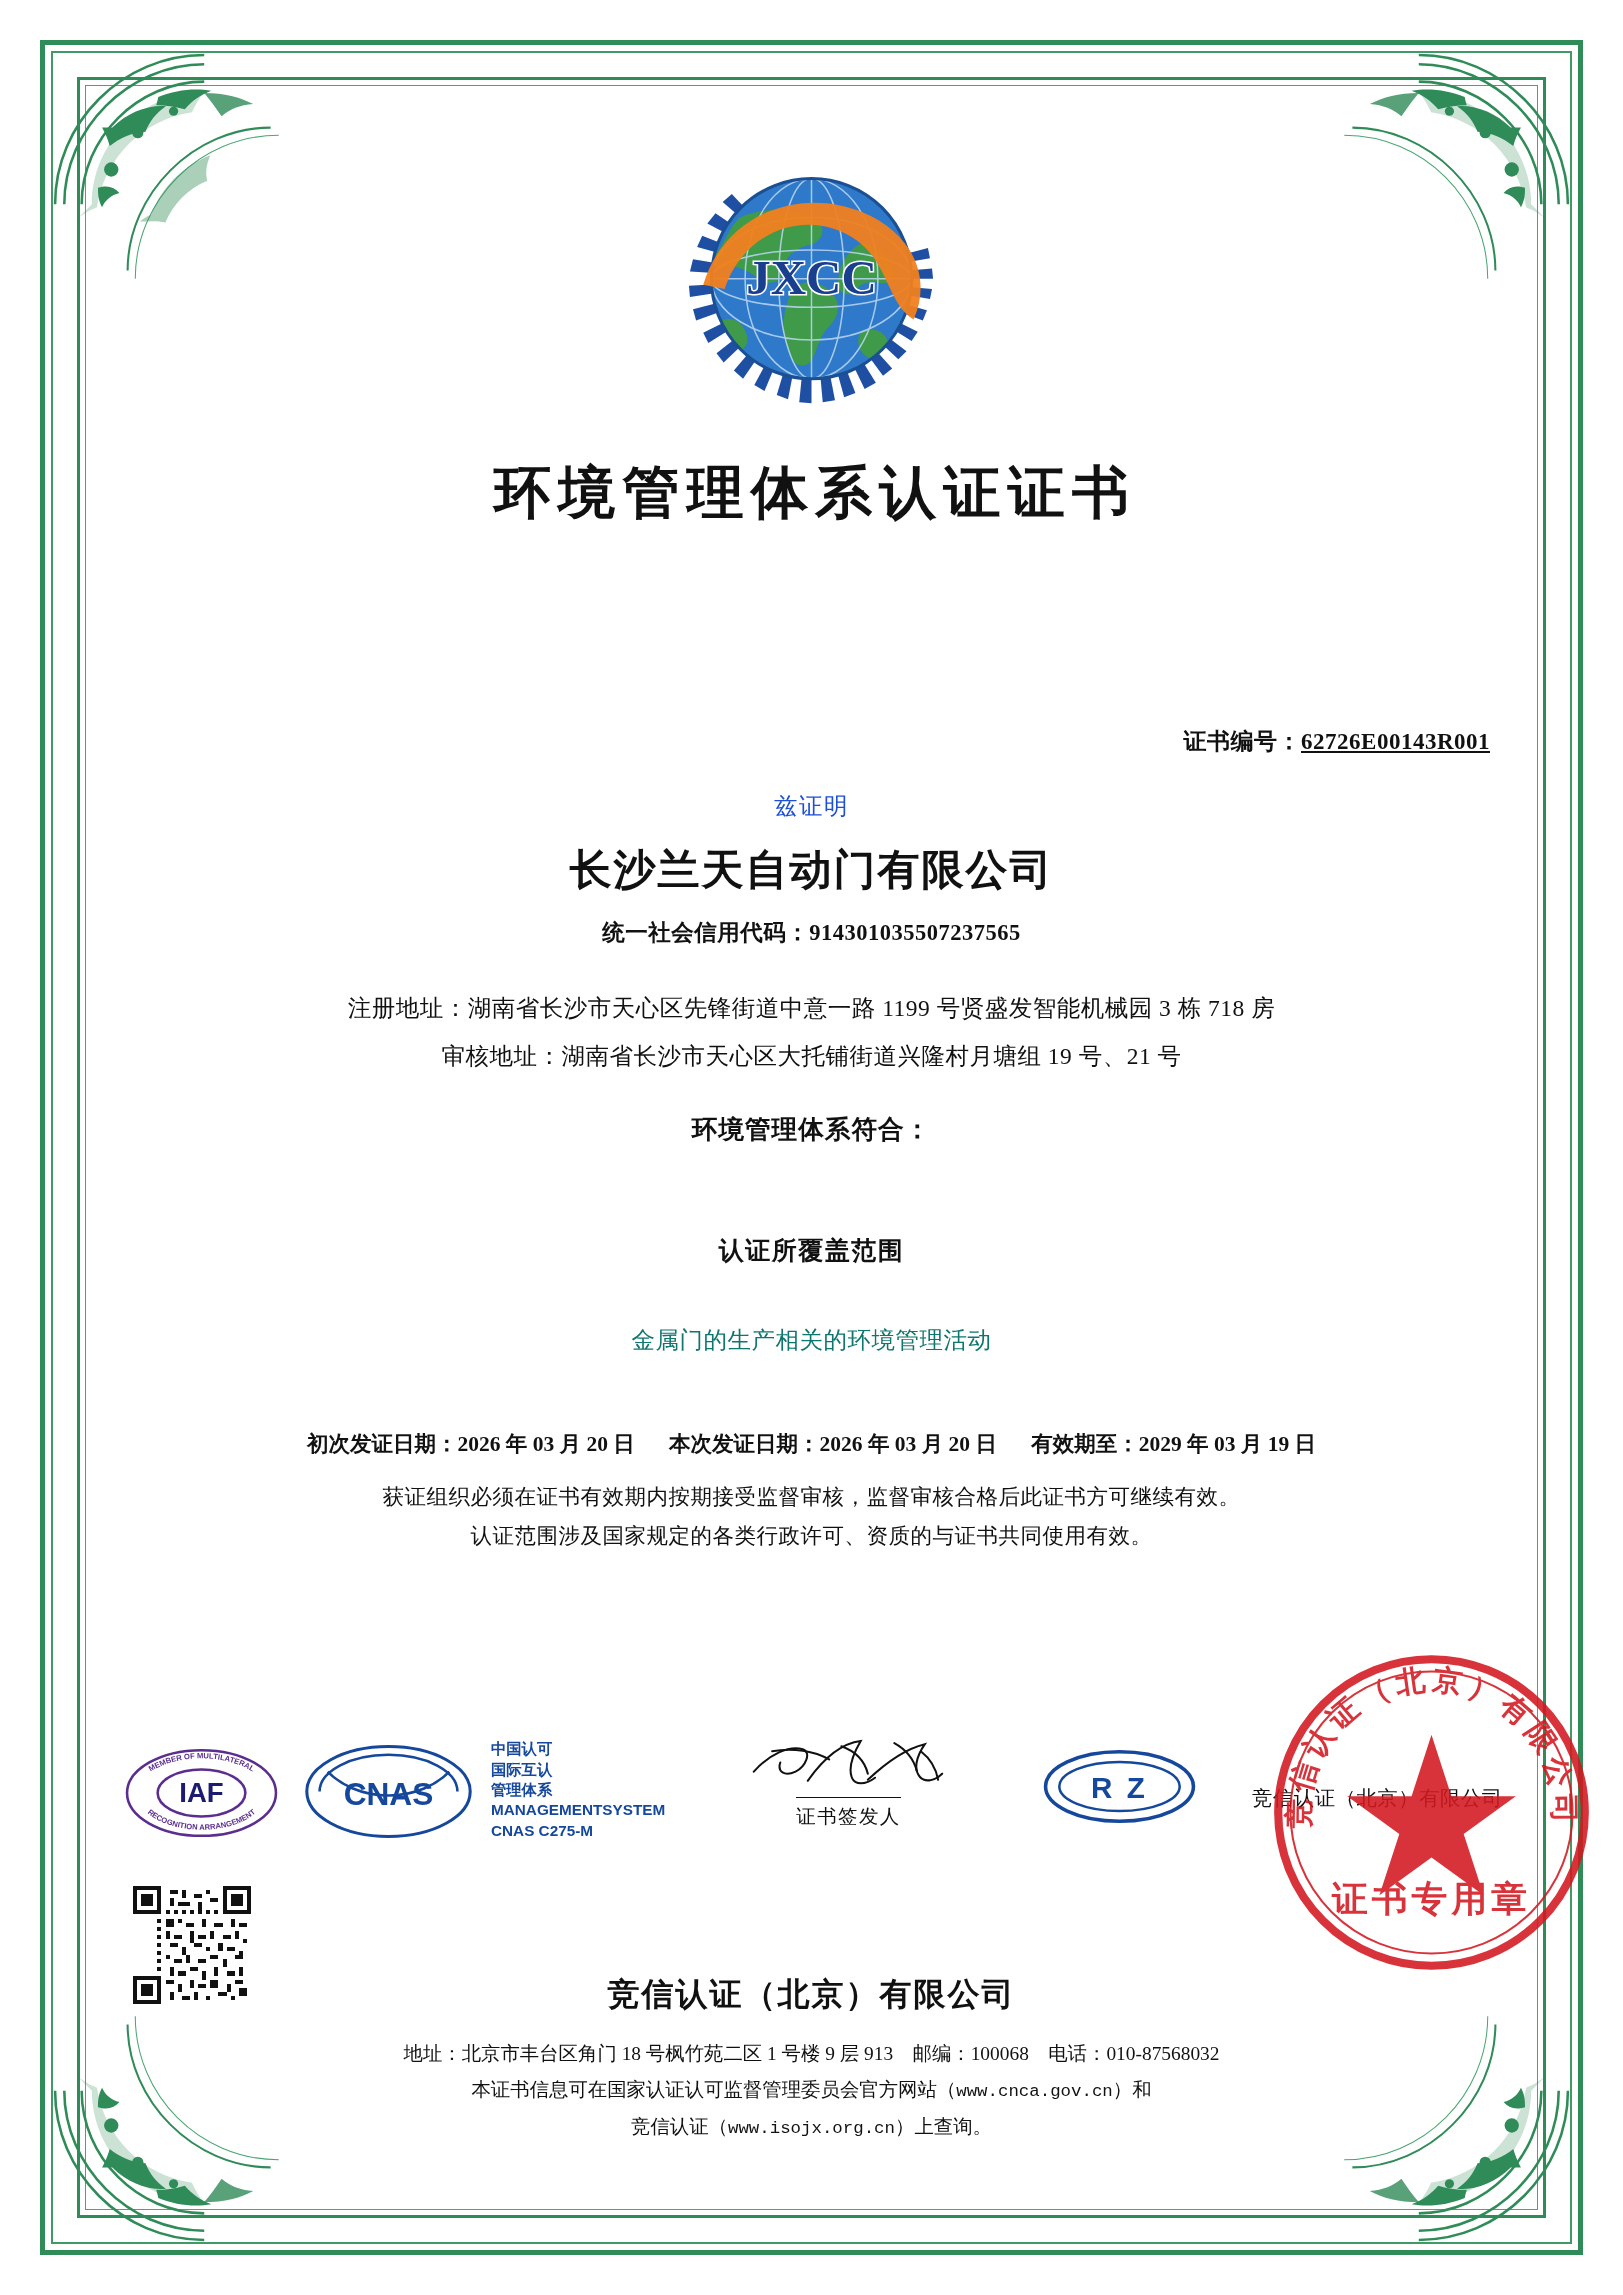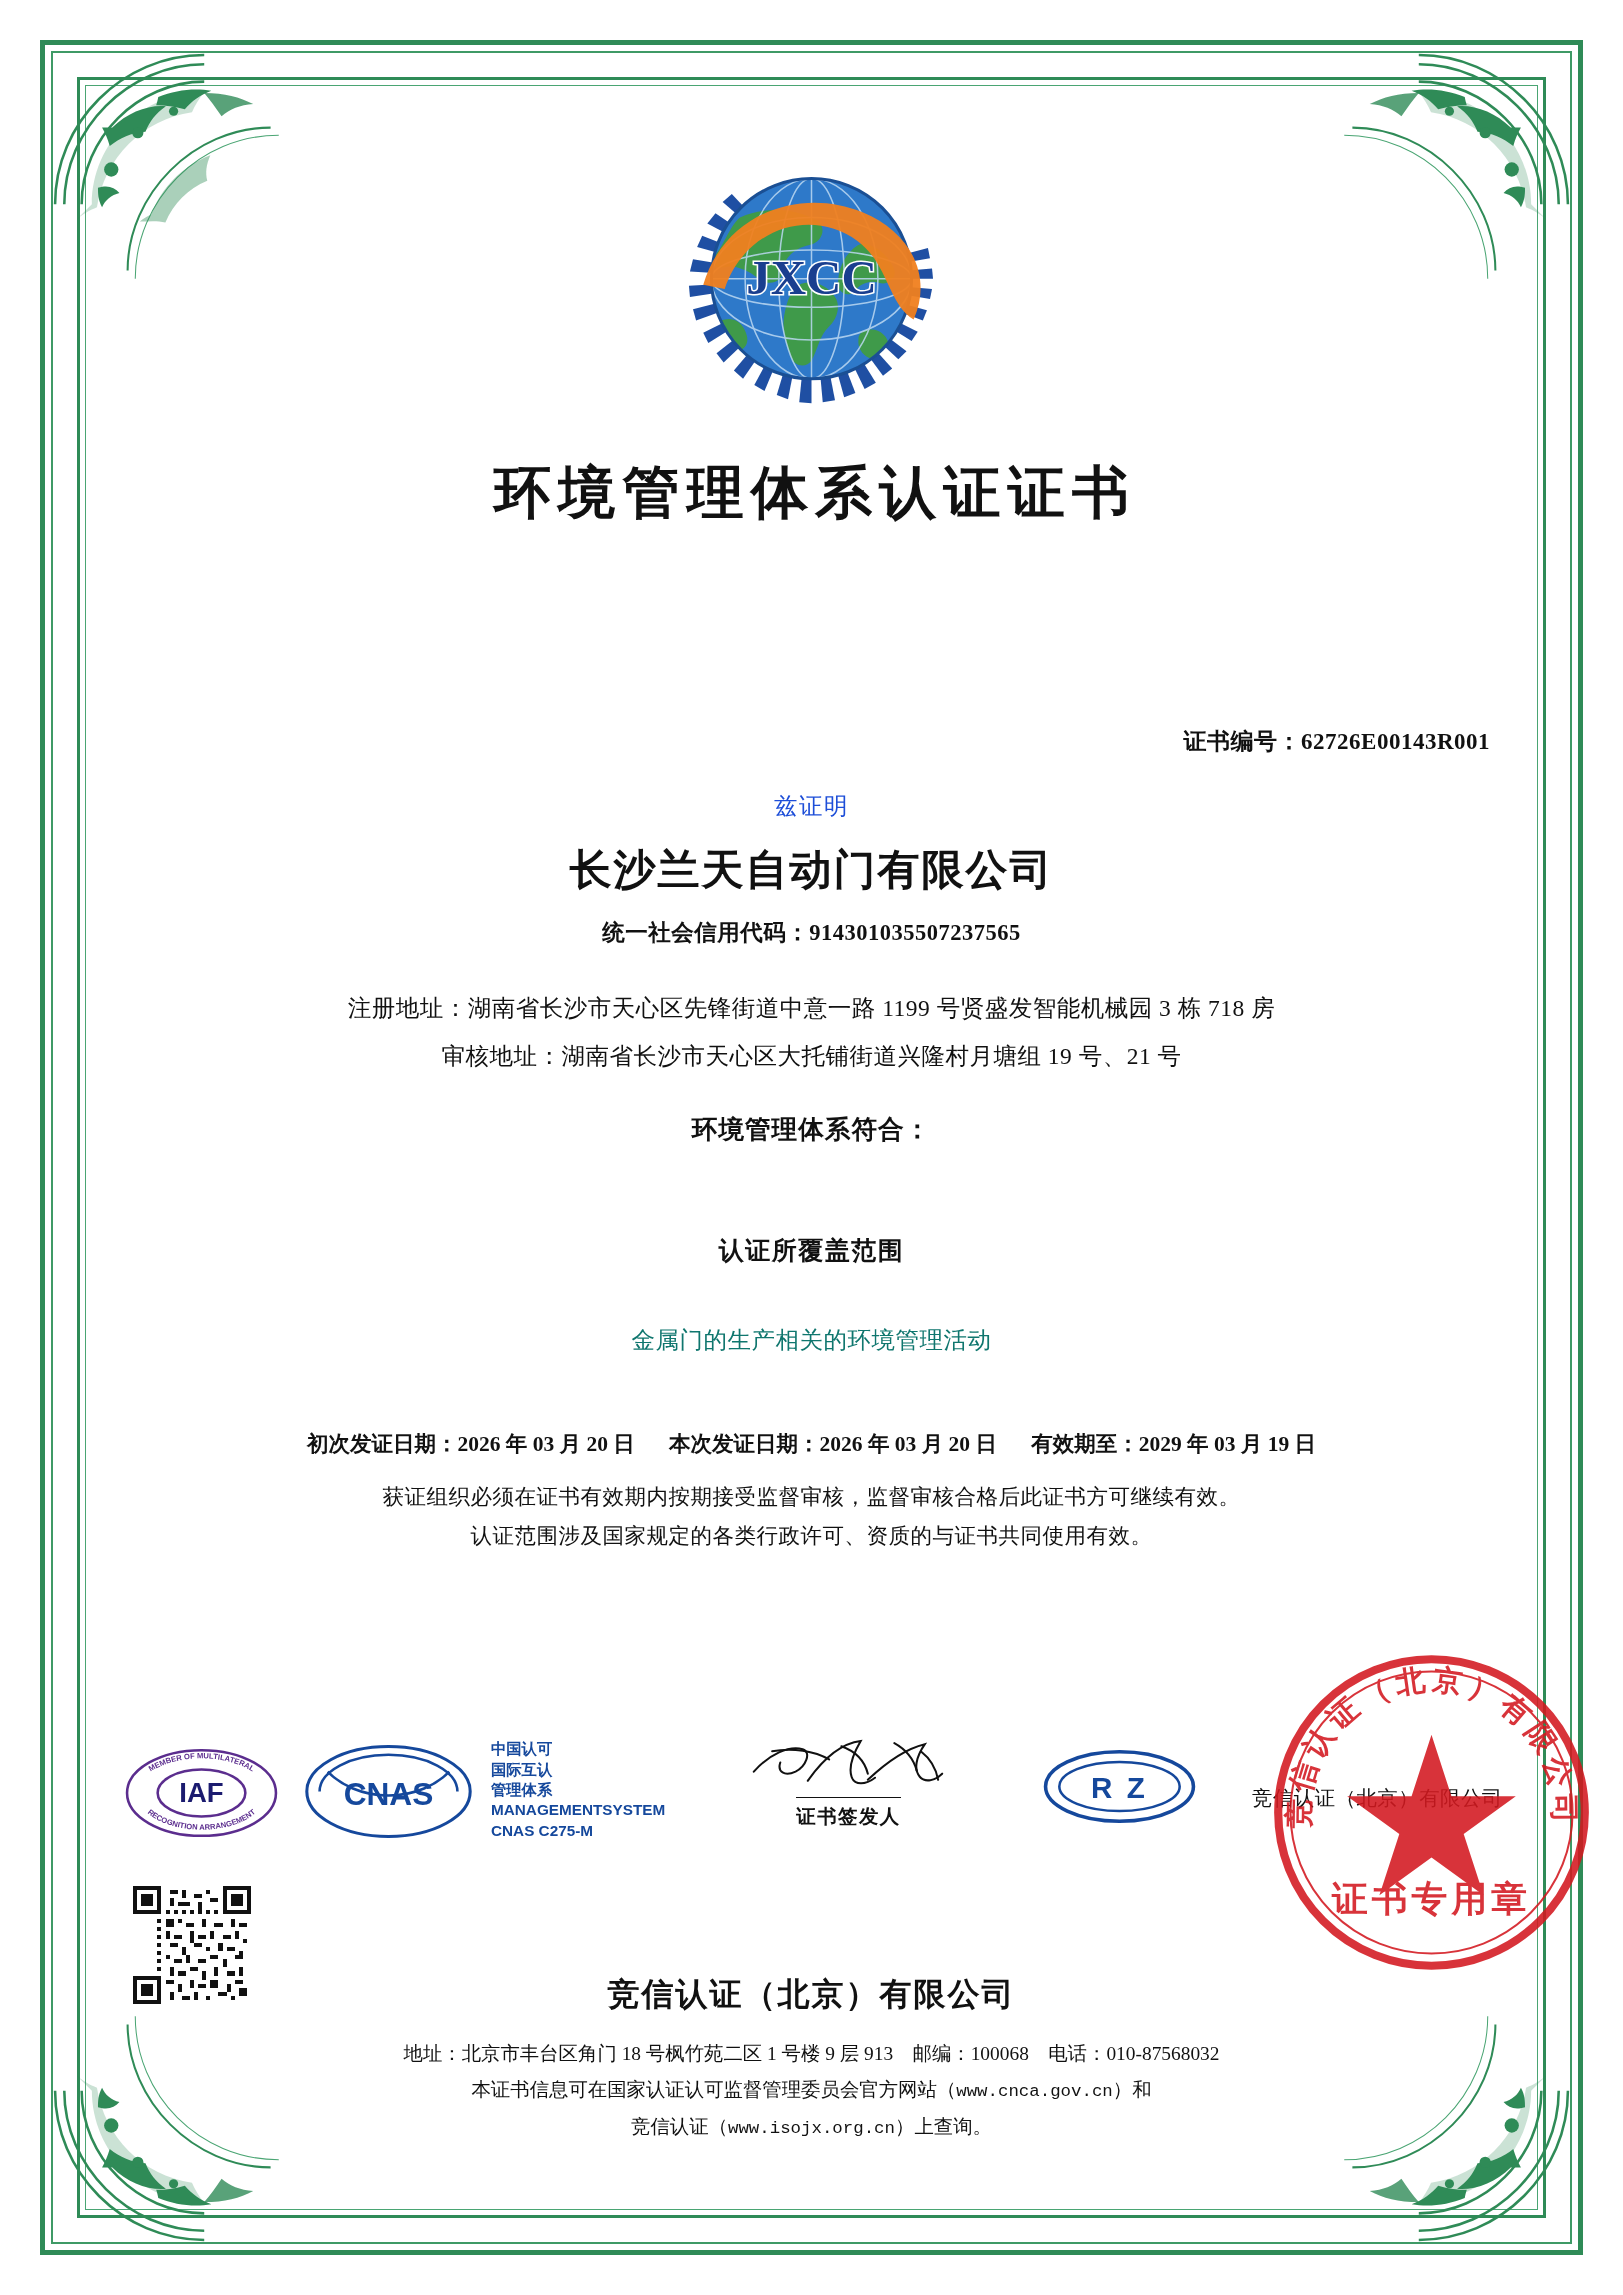--- a/index.html
+++ b/index.html
@@ -101,21 +101,21 @@
   .cert-no {
     position: absolute;
     right: 31px;
     top: 624px;
     font-size: 23px;
     font-weight: bold;
     color: #111;
     letter-spacing: 0.5px;
   }
   .cert-no .label { font-weight: bold; }
-  .cert-no .value { font-family: "Liberation Serif", serif; }
+  .cert-no .value { font-family: "Liberation Serif", serif; text-decoration: underline; }
 
   .hereby {
     position: absolute;
     left: 0; right: 0;
     top: 688px;
     text-align: center;
     font-size: 23.5px;
     color: #1d4ed8;
     letter-spacing: 1.5px;
   }
@@ -247,21 +247,21 @@
   .signature {
     position: absolute;
     left: 634px;
     top: 2.6px;
     width: 225px;
     text-align: center;
   }
   .sig-label {
     margin-top: 3.1px;
     font-size: 19.4px;
-    font-weight: bold;
+    font-weight: normal;
     color: #111;
     letter-spacing: 1.5px;
     border-top: 1.5px solid #111;
     padding-top: 5.1px;
     display: inline-block;
   }
   .rz { left: 941px; top: 15.3px; }
 
   .issuer-inline {
     position: absolute;

